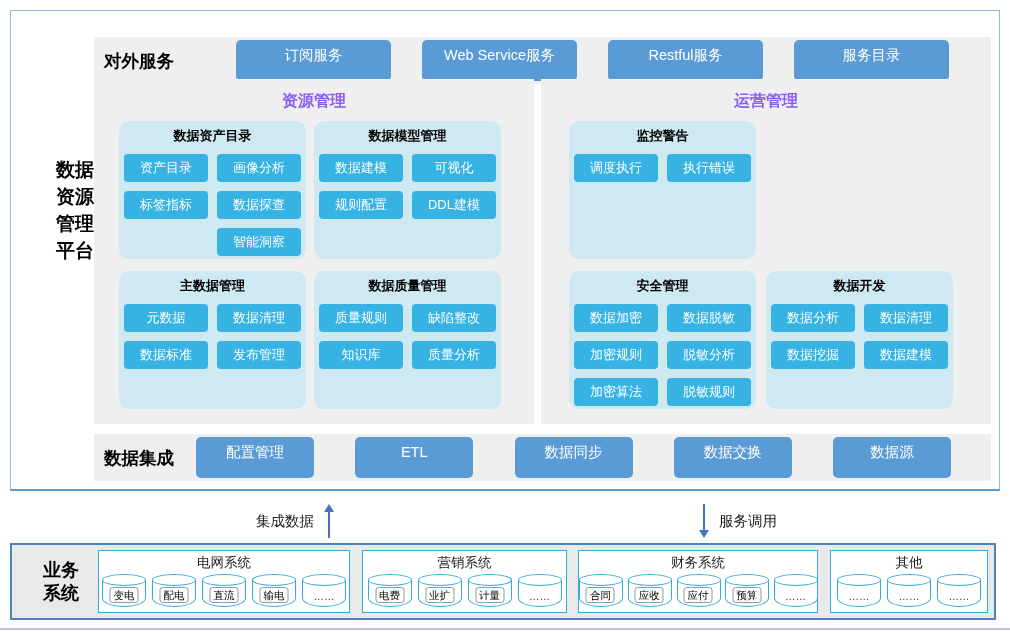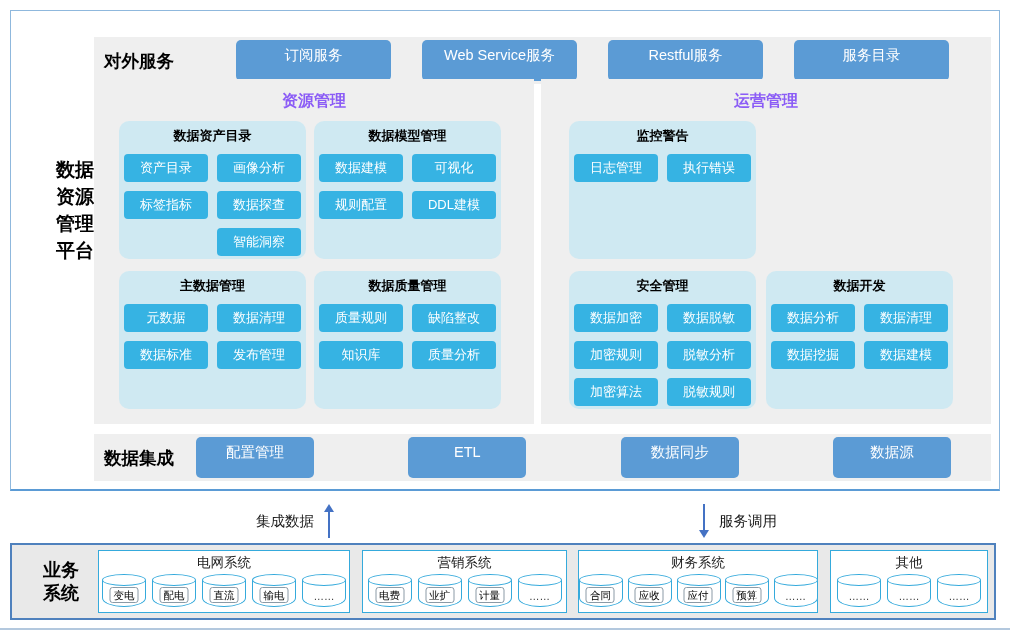--- a/index.html
+++ b/index.html
@@ -146,21 +146,21 @@
           </div>
       </div>
     </div>
 
     <div class="panel operation">
       <div class="panel-title">运营管理</div>
 
       <div class="subbox c1 r1">
         <div class="subbox-title">监控警告</div>
         <div class="subbox-grid">
-            <div class="sbtn">日志管理</div>
+            <div class="sbtn">调度执行</div>
             <div class="sbtn">执行错误</div>
           </div>
       </div>
 
 
       <div class="subbox c1 r2">
         <div class="subbox-title">安全管理</div>
         <div class="subbox-grid">
             <div class="sbtn">数据加密</div>
             <div class="sbtn">数据脱敏</div>
@@ -181,20 +181,21 @@
           </div>
       </div>
     </div>
 
     <div class="band integration">
       <div class="band-label">数据集成</div>
       <div class="band-buttons">
           <div class="bigbtn">配置管理</div>
           <div class="bigbtn">ETL</div>
           <div class="bigbtn">数据同步</div>
+          <div class="bigbtn">数据交换</div>
           <div class="bigbtn">数据源</div>
         </div>
     </div>
   </div>
 
   <div class="flow flow-up">
     <span class="flow-label">集成数据</span>
     <div class="arrow up">
       <div class="head"></div>
         <div class="shaft"></div>

